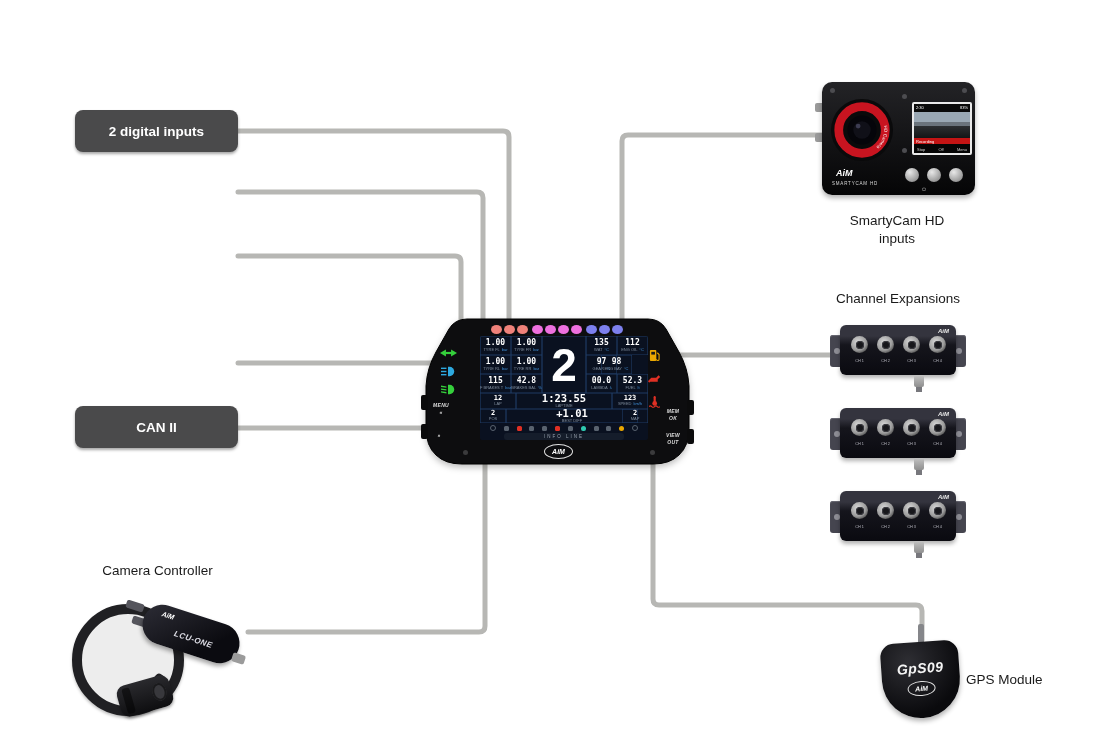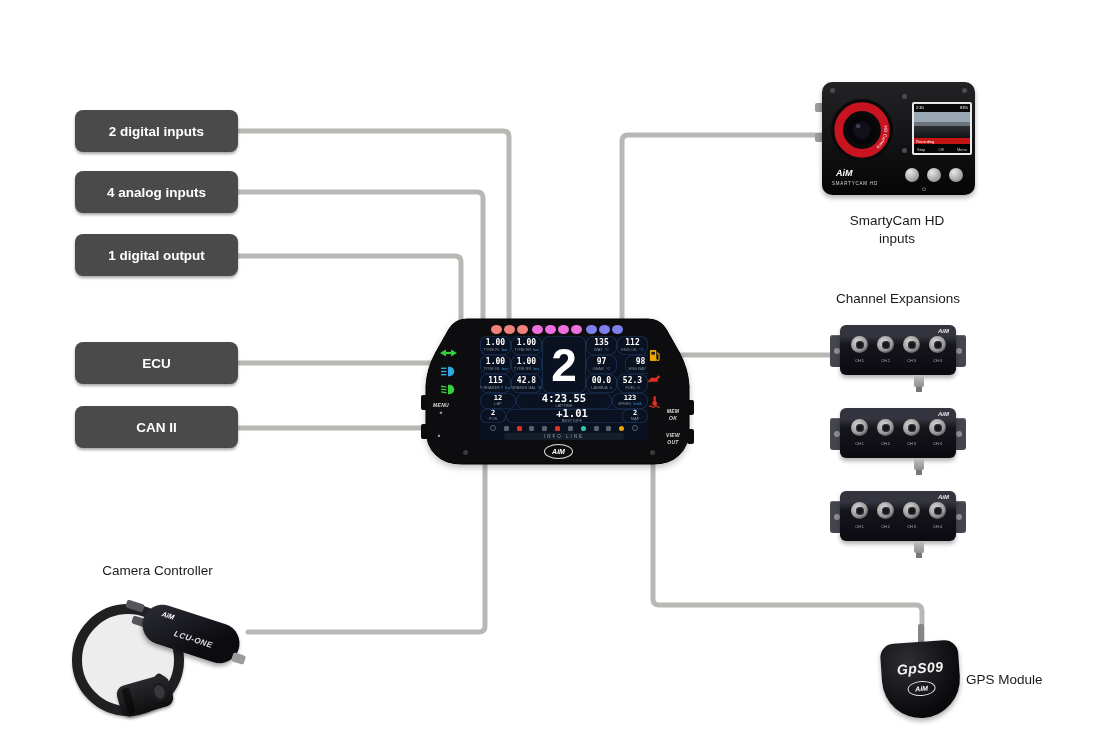--- a/index.html
+++ b/index.html
@@ -24,21 +24,21 @@
   .bz-ico{position:absolute;z-index:4;line-height:0;}
   .bz-lab{position:absolute;z-index:4;color:#dcdcdc;font-size:5px;font-style:italic;
           font-weight:bold;white-space:pre-line;text-align:center;line-height:1.4;letter-spacing:.3px;}
   .dot{position:absolute;width:5px;height:5px;border-radius:50%;background:#3a3a3c;z-index:4;}
   .aim-oval{position:absolute;border:1.4px solid #e2e2e2;border-radius:50%;color:#fff;
             font-style:italic;font-weight:bold;display:flex;align-items:center;justify-content:center;z-index:4;}
   
   .screen{position:absolute;left:55px;top:20px;width:168px;height:104px;background:#0a1120;
           border-radius:2px;overflow:hidden;z-index:4;}
   .scell{position:absolute;box-shadow:inset 0 0 0 .6px #1e3b63;display:flex;flex-direction:column;
-         align-items:center;justify-content:center;overflow:hidden;border-radius:8px;}
+         align-items:center;justify-content:center;overflow:hidden;}
   .cv{font-family:"DejaVu Sans Mono",monospace;font-weight:bold;color:#fff;font-size:8px;line-height:1.05;}
   .cl{color:#7f8c9c;font-size:4px;white-space:nowrap;line-height:1.1;}
   .cu{color:#3f8fd6;margin-left:2px;}
   .gear{font-size:46px;font-weight:bold;color:#fff;font-family:"Liberation Sans",sans-serif;}
   .big{font-size:10.5px;}
   .mid{font-size:7px;}
   .icorow{position:absolute;left:6px;top:87px;width:156px;height:10px;display:flex;
           align-items:center;justify-content:space-between;padding:0 4px;box-sizing:border-box;}
   .sic{width:5px;height:5px;border-radius:1.5px;}
   .sic.grey{background:#59636f}.sic.red{background:#e03024}.sic.teal{background:#2fc9b0;border-radius:50% 50% 40% 40%}
@@ -121,23 +121,20 @@
     <path d="M238 216 H455 Q461 216 461 222 V310"></path>
     <path d="M238 323 H450"></path>
     <path d="M238 388 H445"></path>
     <path d="M832 95 H628 Q622 95 622 101 V300"></path>
     <path d="M665 315 H840"></path>
     <path d="M653 410 V559 Q653 565 659 565 H916 Q922 565 922 571 V600"></path>
     <path d="M248 592 H479 Q485 592 485 586 V408"></path>
   </svg>
 
   <div class="iobtn" style="left:75px;top:70px">2 digital inputs</div>
-  <div class="iobtn" style="left:75px;top:131px">4 analog inputs</div>
-  <div class="iobtn" style="left:75px;top:194px">1 digital output</div>
-  <div class="iobtn" style="left:75px;top:302px">ECU</div>
   <div class="iobtn" style="left:75px;top:366px">CAN II</div>
 
   <div class="dash">
     <div class="nub" style="left:-4px;top:79px;width:7px;height:15px"></div>
     <div class="nub" style="left:-4px;top:108px;width:7px;height:15px"></div>
     <div class="nub" style="left:262px;top:84px;width:7px;height:15px"></div>
     <div class="nub" style="left:262px;top:113px;width:7px;height:15px"></div>
     <svg class="bezel" width="265" height="152" viewBox="0 0 265 152">
       <path d="M42 3 H223 Q235 3 241 13 L254 36 Q263 52 264 70 L264 112 Q264 130 254 139 Q245 148 228 148 H37 Q20 148 11 139 Q1 130 1 112 L1 70 Q2 52 11 36 L24 13 Q30 3 42 3 Z" fill="#0d0d0f" stroke="#000" stroke-width="1"></path>
     </svg>
@@ -249,39 +246,39 @@
         <div class="cl"><span>WAT</span><span class="cu">°C</span></div>
       </div>
       <div class="scell" style="left:137px;top:0;width:31px;height:19px">
         <div class="cv">112</div>
         <div class="cl"><span>ENG OIL</span><span class="cu">°C</span></div>
       </div>
       <div class="scell" style="left:106px;top:19px;width:31px;height:19px">
         <div class="cv">97</div>
         <div class="cl"><span>GEAR</span><span class="cu">°C</span></div>
       </div>
-      <div class="scell" style="left:145px;top:19px;width:31px;height:19px">
+      <div class="scell" style="left:121px;top:19px;width:31px;height:19px">
         <div class="cv">98</div>
         <div class="cl"><span>ENG BAY</span><span class="cu">°C</span></div>
       </div>
       <div class="scell" style="left:106px;top:38px;width:31px;height:19px">
         <div class="cv">00.0</div>
         <div class="cl"><span>LAMBDA</span><span class="cu">λ</span></div>
       </div>
       <div class="scell" style="left:137px;top:38px;width:31px;height:19px">
         <div class="cv">52.3</div>
         <div class="cl"><span>FUEL</span><span class="cu">lt</span></div>
       </div>
 
       <div class="scell" style="left:0;top:57px;width:36px;height:16px">
         <div class="cv mid">12</div>
         <div class="cl">LAP</div>
       </div>
       <div class="scell" style="left:36px;top:57px;width:96px;height:16px">
-        <div class="cv big">4:23.55</div>
+        <div class="cv big">1:23.55</div>
         <div class="cl">LAPTIME</div>
       </div>
       <div class="scell" style="left:132px;top:57px;width:36px;height:16px">
         <div class="cv mid">123</div>
         <div class="cl"><span>SPEED</span><span class="cu">km/h</span></div>
       </div>
 
       <div class="scell" style="left:0;top:73px;width:26px;height:14px">
         <div class="cv mid">2</div>
         <div class="cl">POS</div>

